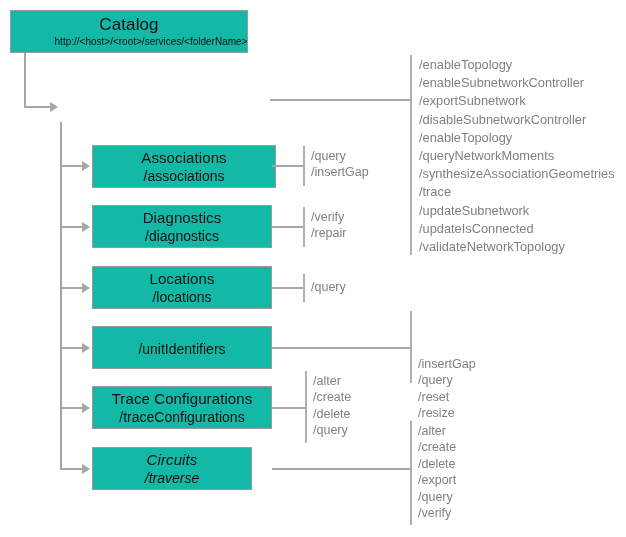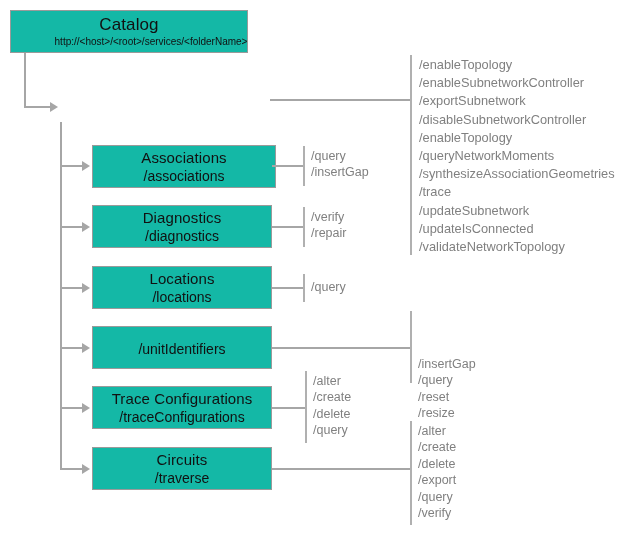--- a/index.html
+++ b/index.html
@@ -114,21 +114,21 @@
 
   <div class="node small" style="left:92px; top:326px; width:180px; height:43px;">
     <div class="sub">/unitIdentifiers</div>
   </div>
 
   <div class="node small" style="left:92px; top:386px; width:180px; height:43px;">
     <div class="title">Trace Configurations</div>
     <div class="sub">/traceConfigurations</div>
   </div>
 
-  <div class="node small" style="left:92px; top:447px; width:180px; height:43px;">
+  <div class="node small" style="left:92px; top:447px; width:160px; height:43px;font-style:italic;">
     <div class="title">Circuits</div>
     <div class="sub">/traverse</div>
   </div>
 
   <div class="vline" style="left:24px; top:53px; height:55px;"></div>
   <div class="hline" style="left:24px; top:106px; width:28px;"></div>
   <div class="arrow" style="left:50px; top:102px;"></div>
 
   <div class="vline" style="left:60px; top:122px; height:348px;"></div>
 

